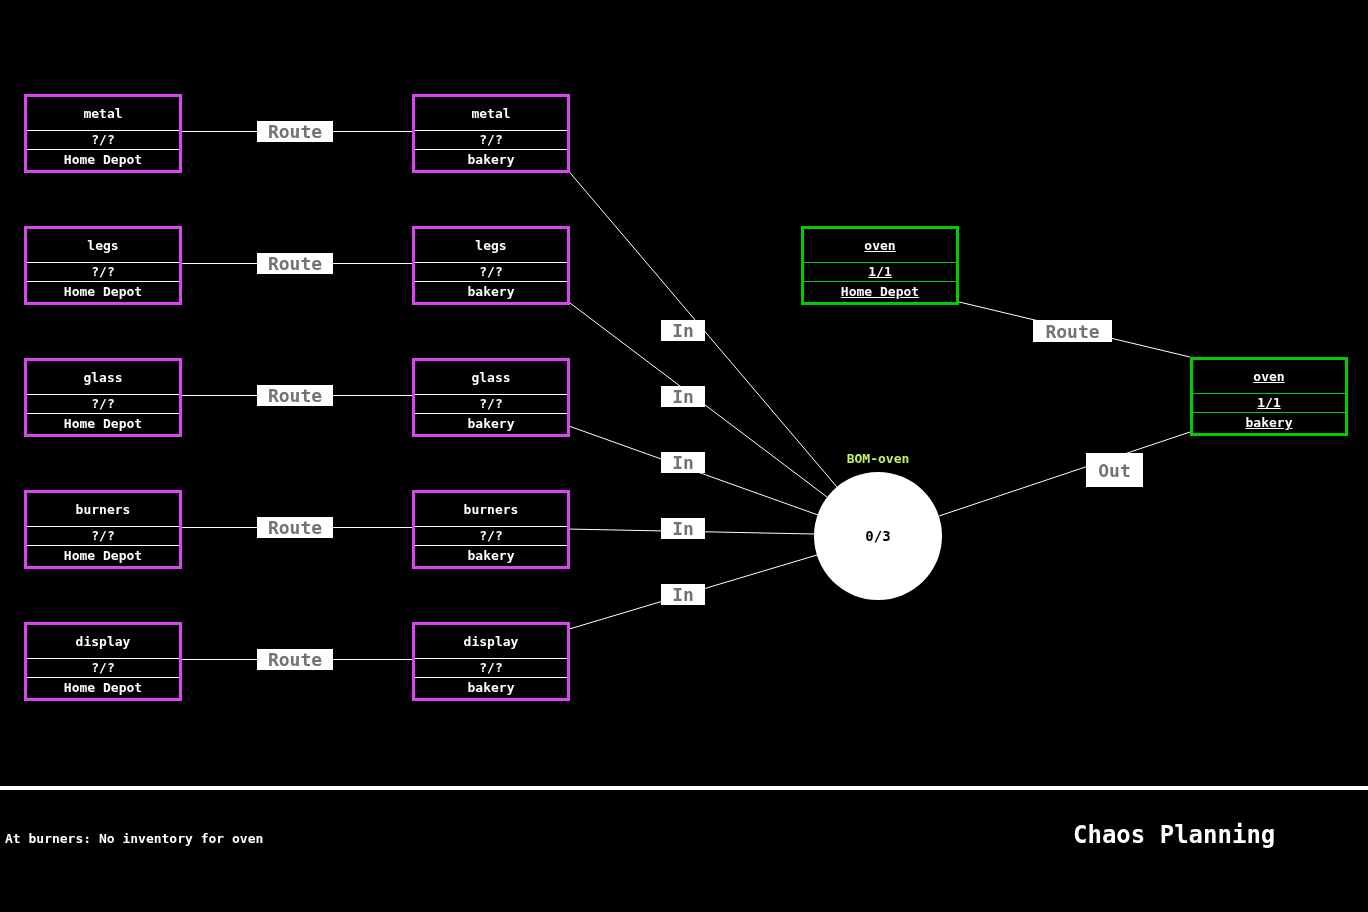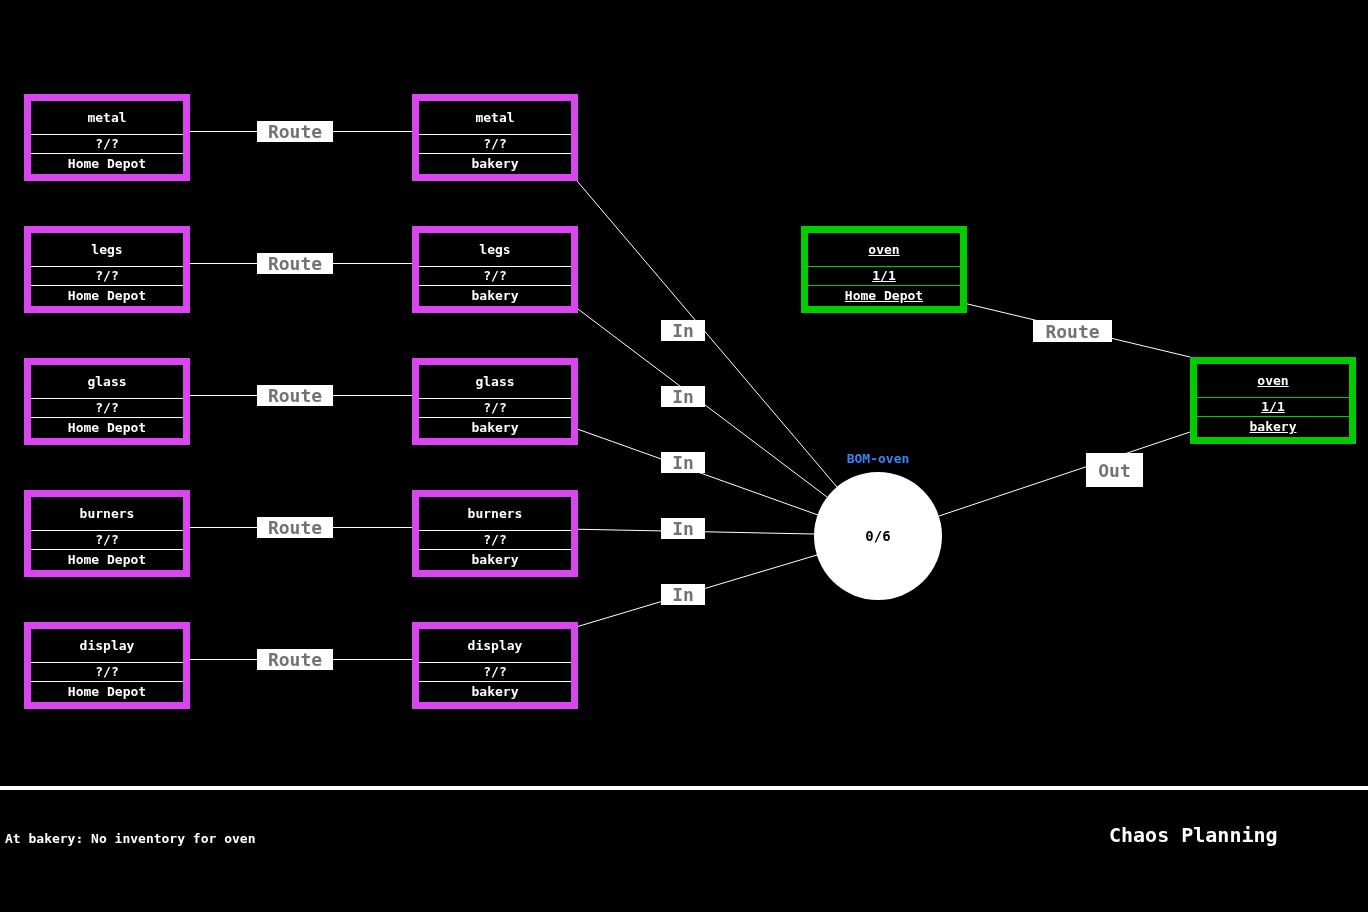--- a/index.html
+++ b/index.html
@@ -1,44 +1,44 @@
 <!DOCTYPE html>
 <html><head>
 <meta charset="utf-8">
 <style>
   html,body{margin:0;padding:0;background:#000;}
   .canvas{position:relative;width:1368px;height:912px;background:#000;
           font-family:"DejaVu Sans Mono",monospace;overflow:hidden;}
   .edges{position:absolute;left:0;top:0;width:1368px;height:912px;}
   .edges line{stroke:#fff;stroke-width:1;}
 
-  .node{position:absolute;width:152px;border:7px solid #d946ef;background:#000;
+  .node{position:absolute;width:152px;border:3px solid #d946ef;background:#000;
         color:#fff;font-weight:bold;font-size:13px;text-align:center;}
   .node .title{height:33px;line-height:33px;border-bottom:1px solid #fff;}
   .node .qty{height:18px;line-height:18px;border-bottom:1px solid #fff;}
   .node .loc{height:20px;line-height:20px;}
   .node.green{border-color:#00cc00;text-decoration:underline;}
   .node.green .title,.node.green .qty{border-bottom-color:#00cc00;}
 
   .elabel{position:absolute;background:#fff;color:#737373;font-weight:bold;
           font-size:18px;display:flex;align-items:center;justify-content:center;}
 
   .bom-label{position:absolute;left:808px;top:451px;width:140px;text-align:center;
-             color:#3b82f6;font-weight:bold;font-size:13px;}
+             color:#bef264;font-weight:bold;font-size:13px;}
   .bom-circle{position:absolute;left:814px;top:472px;width:128px;height:128px;
               border-radius:50%;background:#fff;color:#000;font-weight:bold;
               font-size:14px;display:flex;align-items:center;justify-content:center;}
 
   .separator{position:absolute;left:0;top:786px;width:1368px;height:4px;background:#fff;}
 
   .log{position:absolute;left:5px;top:799px;color:#fff;font-weight:bold;
        font-size:13px;line-height:16px;white-space:pre;}
 
   .branding{position:absolute;left:1073px;top:822px;color:#fff;font-weight:bold;}
-  .branding .h{font-size:20px;line-height:27px;margin-left:36px;}
+  .branding .h{font-size:24px;line-height:27px;}
   .branding .s{font-size:18px;line-height:20px;}
 </style>
 </head>
 <body>
 
 <div class="canvas">
 
   <svg class="edges">
     <line x1="177" y1="131.5" x2="412" y2="131.5"></line>
     <line x1="177" y1="263.5" x2="412" y2="263.5"></line>
@@ -112,42 +112,42 @@
     <div class="loc">Home Depot</div>
   </div>
   <div class="node green" style="left:1190px;top:357px;">
     <div class="title">oven</div>
     <div class="qty">1/1</div>
     <div class="loc">bakery</div>
   </div>
 
   <div class="bom-label">BOM-oven</div>
   <div class="bom-circle">
-    <span>0/6</span>
+    <span>0/3</span>
   </div>
 
   <div class="elabel" style="left:257px;top:121px;width:76px;height:21px;">Route</div>
   <div class="elabel" style="left:257px;top:253px;width:76px;height:21px;">Route</div>
   <div class="elabel" style="left:257px;top:385px;width:76px;height:21px;">Route</div>
   <div class="elabel" style="left:257px;top:517px;width:76px;height:21px;">Route</div>
   <div class="elabel" style="left:257px;top:649px;width:76px;height:21px;">Route</div>
 
   <div class="elabel" style="left:661px;top:320px;width:44px;height:21px;">In</div>
   <div class="elabel" style="left:661px;top:386px;width:44px;height:21px;">In</div>
   <div class="elabel" style="left:661px;top:452px;width:44px;height:21px;">In</div>
   <div class="elabel" style="left:661px;top:518px;width:44px;height:21px;">In</div>
   <div class="elabel" style="left:661px;top:584px;width:44px;height:21px;">In</div>
 
   <div class="elabel" style="left:1033px;top:320px;width:79px;height:22px;">Route</div>
   <div class="elabel" style="left:1086px;top:453px;width:57px;height:34px;">Out</div>
 
   <div class="separator"></div>
 
   <div class="log">
-    <div>At bakery: No inventory for oven</div>
+    <div>At burners: No inventory for oven</div>
     
     
     
     
   </div>
 
   <div class="branding">
     <div class="h">Chaos Planning</div>
   </div>
 

